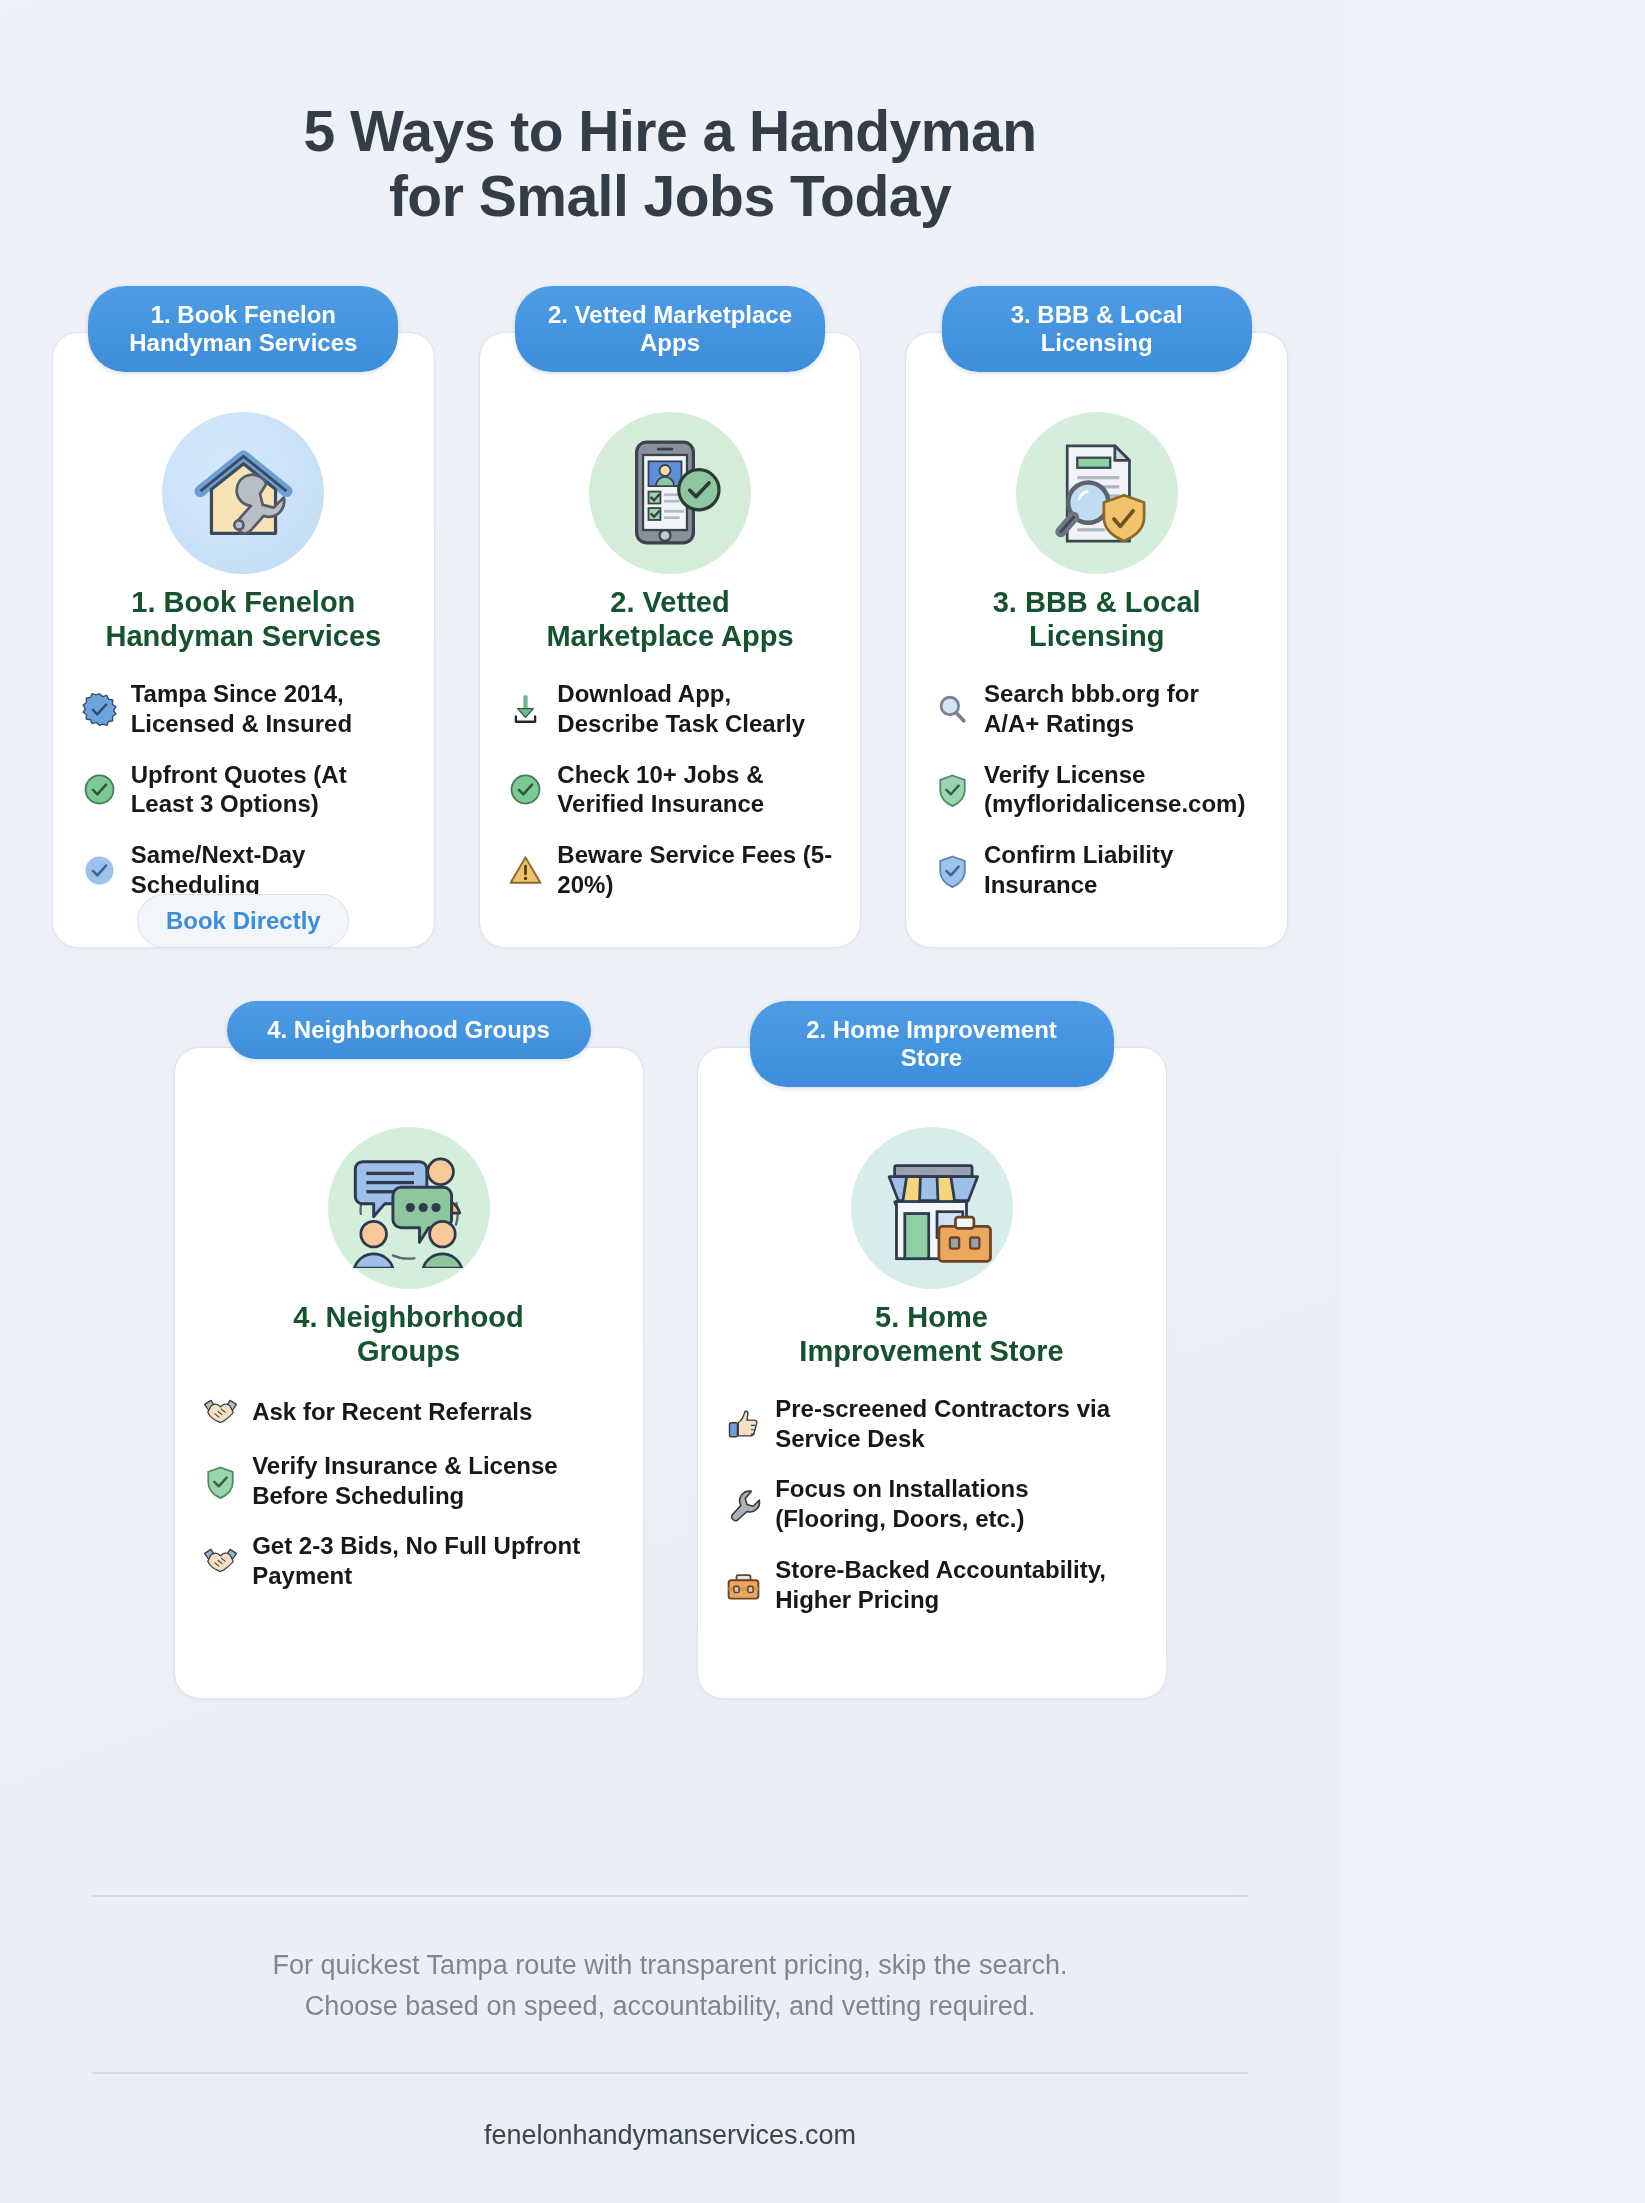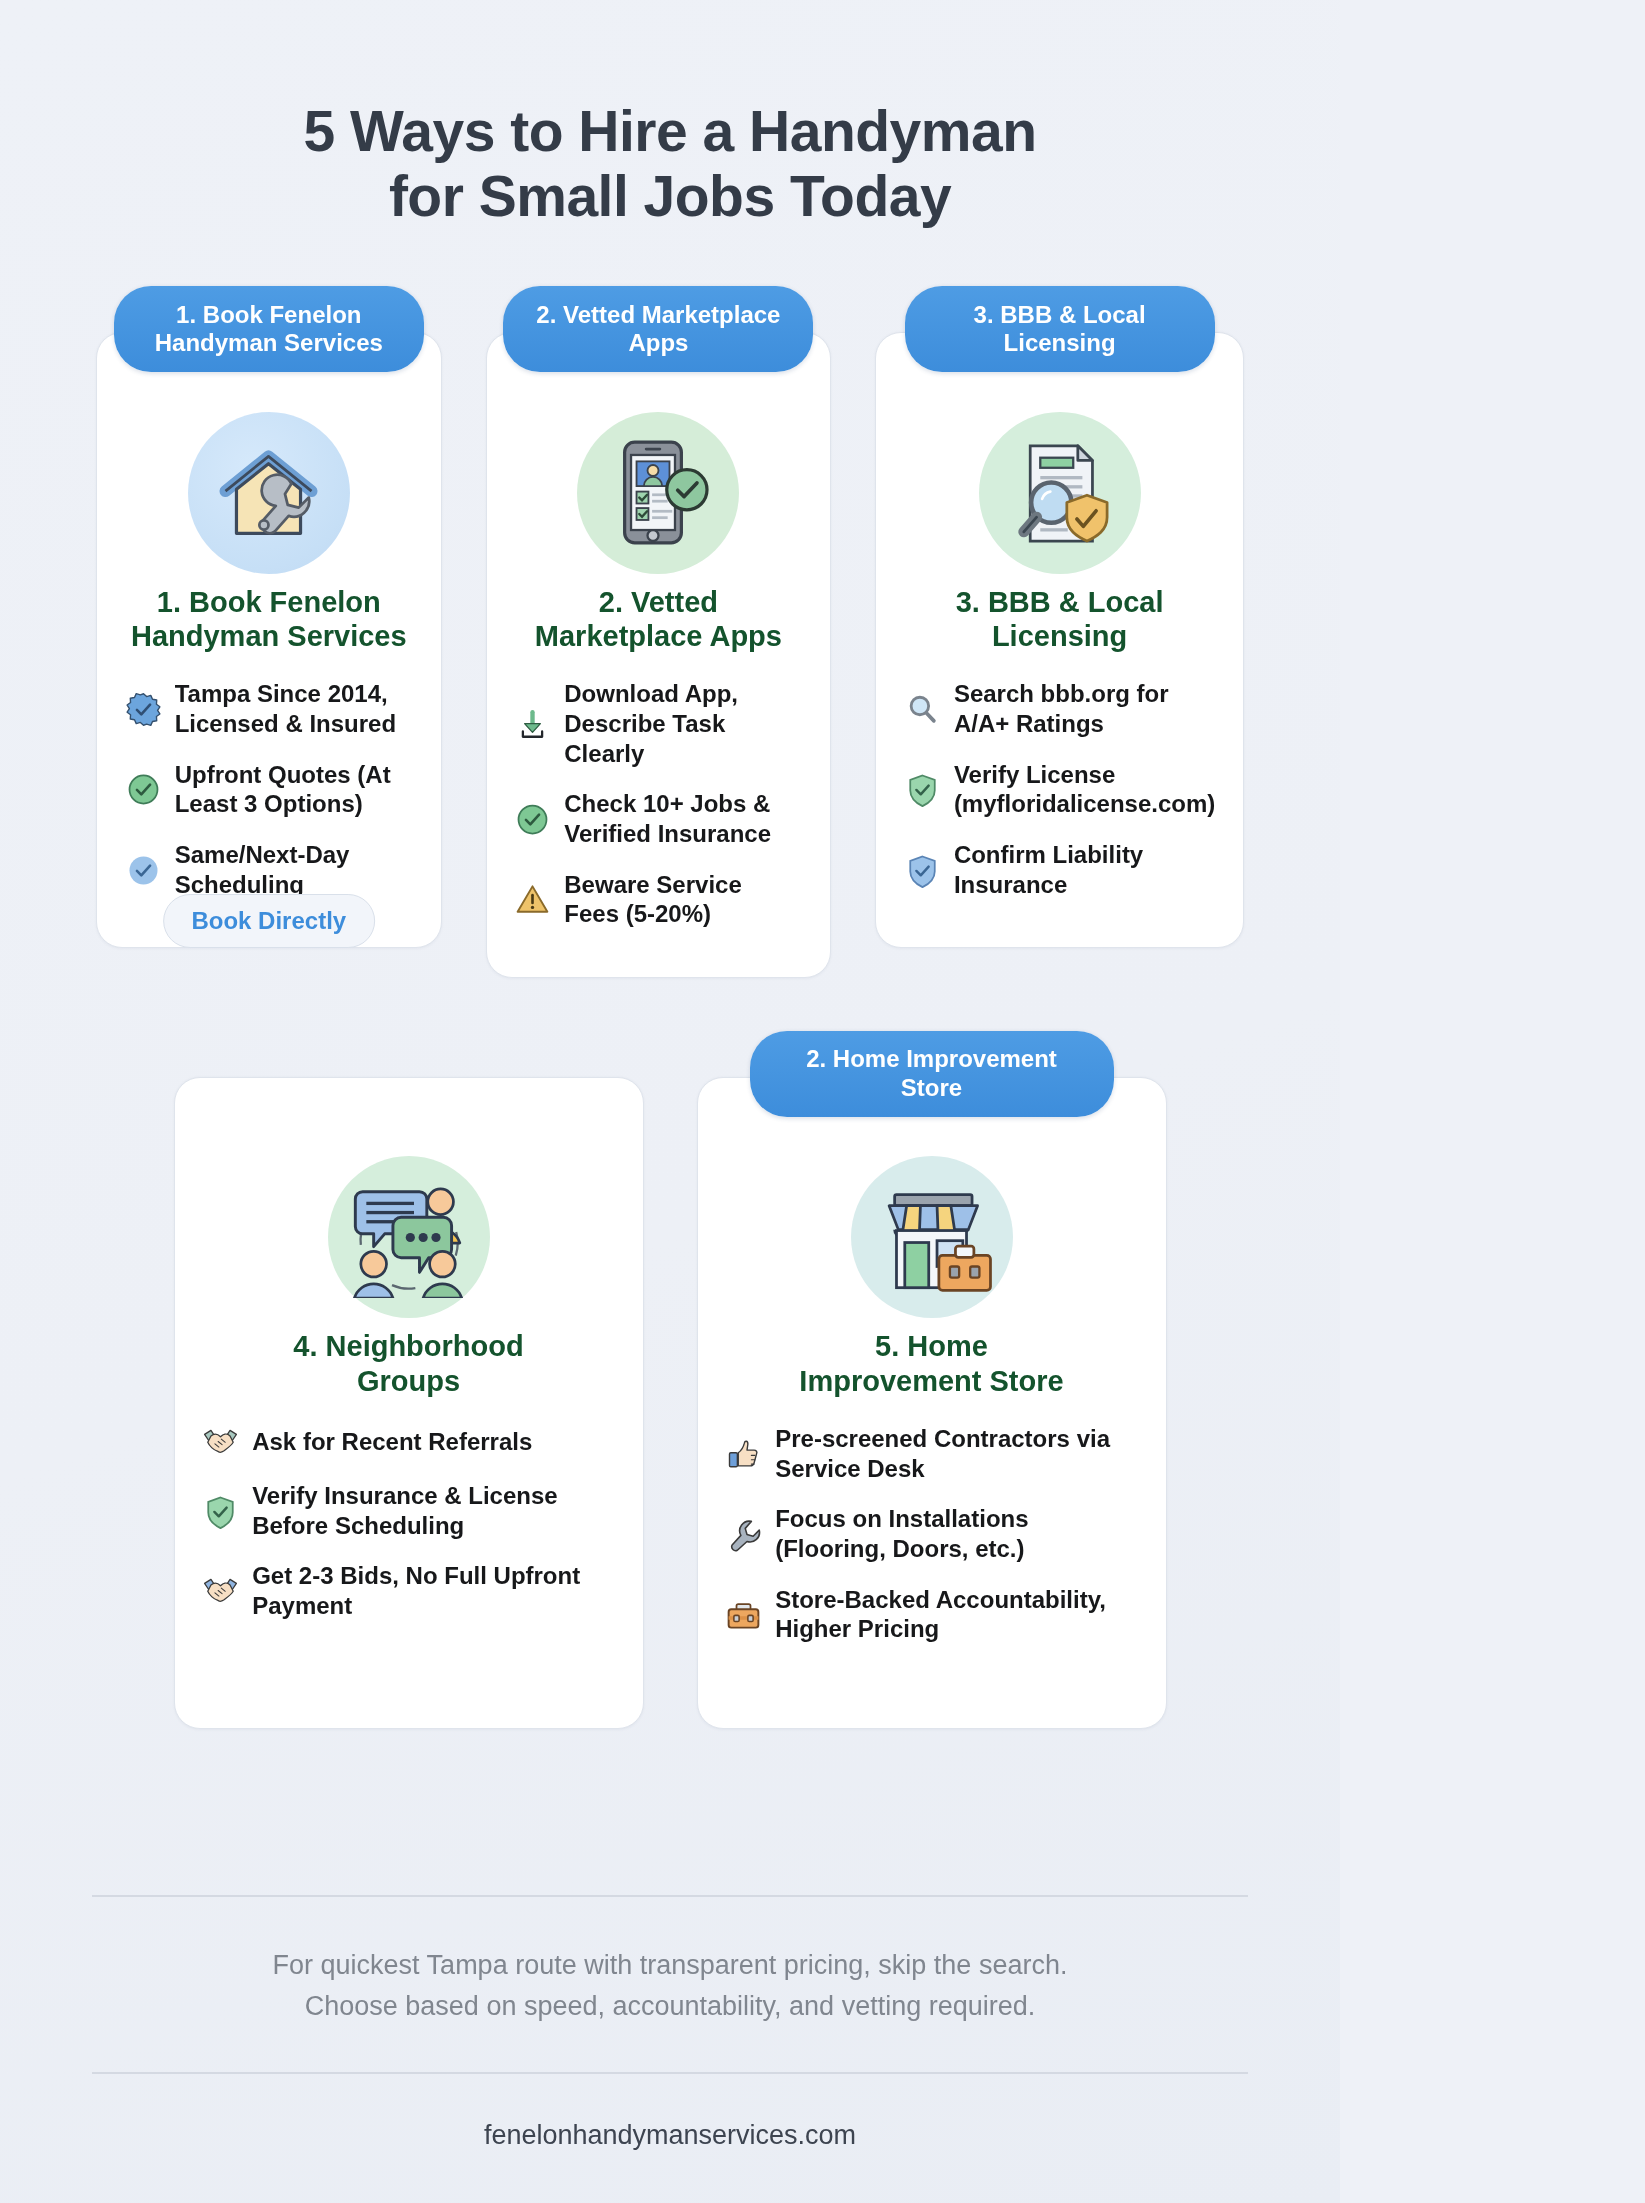--- a/index.html
+++ b/index.html
@@ -6,21 +6,21 @@
   html, body {
     width: 1646px; height: 2204px;
     background: #eef1f7;
     font-family: "Liberation Sans", sans-serif;
     -webkit-font-smoothing: antialiased;
   }
   .page {
     width: 1340px; height: 2204px;
     background: linear-gradient(160deg, #eef1f7 0%, #edf0f6 55%, #e9edf4 100%);
     position: relative;
-    padding: 0 96px;
+    padding: 0 52px;
   }
 
   
   .title {
     text-align: center;
     padding-top: 99px;
     color: #343c48;
     font-size: 57px;
     font-weight: bold;
     line-height: 1.14;
@@ -327,20 +327,21 @@
           </div>
         </div>
       </div>
     </div>
 
   </div>
 
   <div class="row row-2">
 
     <div class="card-wrap w2">
+      <div class="pill">4. Neighborhood Groups</div>
       <div class="card tall">
         <div class="icon-circle ic-green2">
           <svg width="129" height="121" viewBox="0 0 140 132">
             <path d="M18 74 a44 44 0 0 1 34 -48" fill="none" stroke="#5b6770" stroke-width="2.5" stroke-dasharray="26 14"></path>
             <path d="M122 60 a44 44 0 0 1 -12 44" fill="none" stroke="#5b6770" stroke-width="2.5" stroke-dasharray="26 14"></path>
             <path d="M52 118 a44 44 0 0 0 36 0" fill="none" stroke="#5b6770" stroke-width="2.5" stroke-dasharray="26 14"></path>
             <path d="M20 16 h62 a8 8 0 0 1 8 8 v30 a8 8 0 0 1 -8 8 H44 l-12 14 v-14 H20 a8 8 0 0 1 -8 -8 V24 a8 8 0 0 1 8 -8 z" fill="#9ec0e8" stroke="#2e3a4e" stroke-width="3.2" stroke-linejoin="round"></path>
             <rect x="24" y="27" width="52" height="3.6" fill="#2e3a4e"></rect>
             <rect x="24" y="37" width="52" height="3.6" fill="#2e3a4e"></rect>
             <rect x="24" y="47" width="34" height="3.6" fill="#2e3a4e"></rect>

